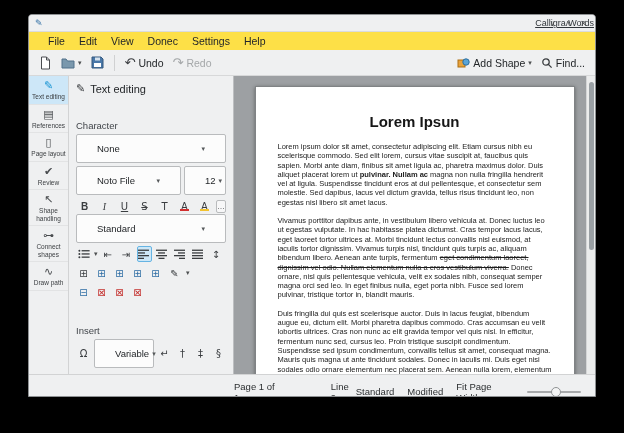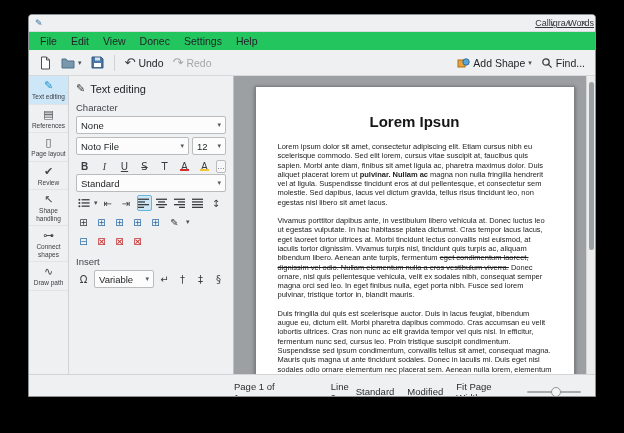--- a/index.html
+++ b/index.html
@@ -15,21 +15,21 @@
   
   .titlebar { position:relative; height:17px; flex:0 0 17px; display:flex; align-items:center;
     background:#eff0f1; border-bottom:1px solid #dadbdc; }
   .app-icon { font-family:"DejaVu Sans",sans-serif; font-size:9px; color:#2e6da4; margin-left:6px; }
   .win-title { position:absolute; left:0; right:1px; text-align:right; font-size:9px; color:#31363b;text-decoration:underline; }
   .win-controls { margin-left:auto; display:flex; gap:9px; padding-right:8px; font-family:"DejaVu Sans",sans-serif;
     font-size:8.5px; color:#4d4f51; position:relative; }
   .win-controls span { cursor:default; }
 
   
-  .menubar { height:18px; flex:0 0 18px; display:flex; align-items:center; padding-left:4px; background:#22c55e; }
+  .menubar { height:18px; flex:0 0 18px; display:flex; align-items:center; padding-left:12px; background:#fde047; }
   .menu-item { font-size:10.5px; color:#232629; padding:1px 7px; border-radius:2px; }
 
   
   .toolbar { height:26px; flex:0 0 26px; display:flex; align-items:center; padding:0 7px;
     border-bottom:1px solid #d7d8d9; background:#eff0f1; gap:3px; }
   .tbtn { display:flex; align-items:center; gap:3px; padding:2px 3px; border-radius:2px; background:transparent;
     border:none; font-size:10.5px; color:#232629; font-family:inherit; }
   .tbtn .glyph { font-family:"DejaVu Sans",sans-serif; font-size:13px; line-height:13px; color:#3a3d40; }
   .tbtn.disabled, .tbtn.disabled .glyph { color:#a4a7a9; }
   .tb-sep { width:1px; height:16px; background:#d0d1d2; margin:0 4px; }
@@ -46,23 +46,23 @@
   .dock-tab .d-icon { font-family:"DejaVu Sans",sans-serif; font-size:11px; line-height:12px; color:#4a4d50; }
   .dock-tab .d-label { font-size:6.5px; line-height:7.5px; color:#3a3d40; text-align:center; }
   .dock-tab.selected { background:#cde7f8; }
   .dock-tab.selected .d-icon { color:#1c96d4; }
 
   
   .panel { width:165px; flex:0 0 165px; background:#eff0f1; border-right:1px solid #bdbfc1; padding:4px 7px; overflow:hidden; }
   .panel-header { display:flex; align-items:center; gap:5px; margin:2px 0 4px; }
   .panel-header .p-icon { font-family:"DejaVu Sans",sans-serif; font-size:11px; color:#3a3d40; }
   .panel-header .p-title { font-size:11px; color:#232629; }
-  .sec-label { font-size:9.5px; color:#41454a; margin:7px 0 3px; }
-  .combo { height:18px; border:1px solid #b9bbbd; border-radius:2px; background:#fcfcfc;
-    display:flex; align-items:center; justify-content:space-between; padding:0 4px; font-size:9.5px; color:#232629; }
+  .sec-label { font-size:9.5px; color:#41454a; margin:25px 0 3px; }
+  .combo { height:29px; border:1px solid #b9bbbd; border-radius:2px; background:#fcfcfc;
+    display:flex; align-items:center; justify-content:space-between; padding:0 20px; font-size:9.5px; color:#232629; }
   .combo .arrow { font-family:"DejaVu Sans",sans-serif; font-size:7px; color:#55585a; margin-left:3px; }
   .row { display:flex; align-items:center; gap:3px; margin-top:3px; }
   .grow { flex:1; min-width:0; }
   .combo-size { width:34px; flex:0 0 34px; }
   .ibtn { width:17px; height:16px; flex:0 0 auto; display:flex; align-items:center; justify-content:center;
     border:1px solid transparent; border-radius:2px; background:transparent; font-family:"DejaVu Sans",sans-serif;
     font-size:10px; color:#3a3d40; position:relative; padding:0; }
   .ibtn.small { width:15px; }
   .ibtn.active { background:#cde7f7; border-color:#66b4e3; }
   .fmt-b { font-weight:bold; font-family:"Liberation Sans",sans-serif; }

